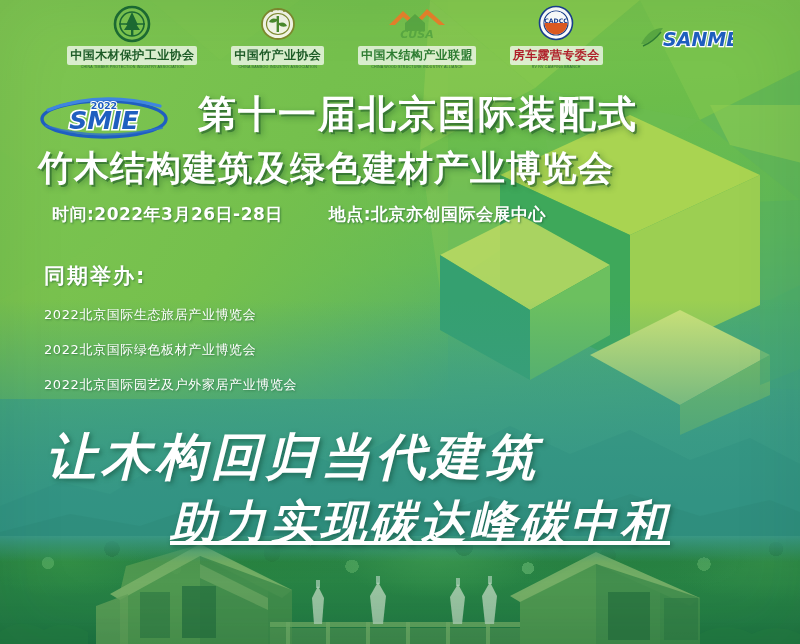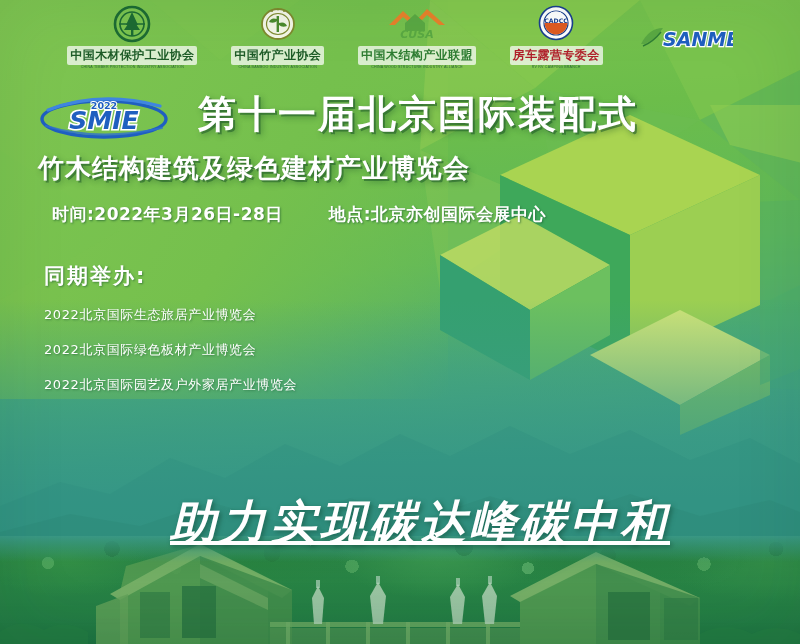--- a/index.html
+++ b/index.html
@@ -110,21 +110,21 @@
     font-weight:bold;
     font-size:38px;
     line-height:44px;
     letter-spacing:2px;
     color:#ffffff;
     text-shadow:
       2px 2px 0 rgba(30,90,40,.55),
       3px 3px 6px rgba(20,70,35,.45);
     white-space:nowrap;
   }
-  .t-line2{ margin-top:6px; font-size:26px; letter-spacing:1px; }
+  .t-line2{ margin-top:6px; font-size:35px; letter-spacing:1px; }
 
   
   .meta{
     position:absolute; left:52px; top:203px;
     display:flex; gap:46px;
     font-family:"DejaVu Sans","Liberation Sans",sans-serif;
     font-size:17px; font-weight:bold; color:#ffffff;
     text-shadow:1px 1px 2px rgba(25,85,45,.6);
     letter-spacing:.5px;
   }
@@ -349,16 +349,17 @@
     <span>地点:北京亦创国际会展中心</span>
   </div>
 
   <div class="concurrent">
     <div class="head">同期举办:</div>
     <div class="item">2022北京国际生态旅居产业博览会</div>
     <div class="item">2022北京国际绿色板材产业博览会</div>
     <div class="item">2022北京国际园艺及户外家居产业博览会</div>
   </div>
 
+  <div class="slogan1">让木构回归当代建筑</div>
   <div class="slogan2">助力实现碳达峰碳中和</div>
 
   <div class="vignette"></div>
 </div>
 
 </body></html>

